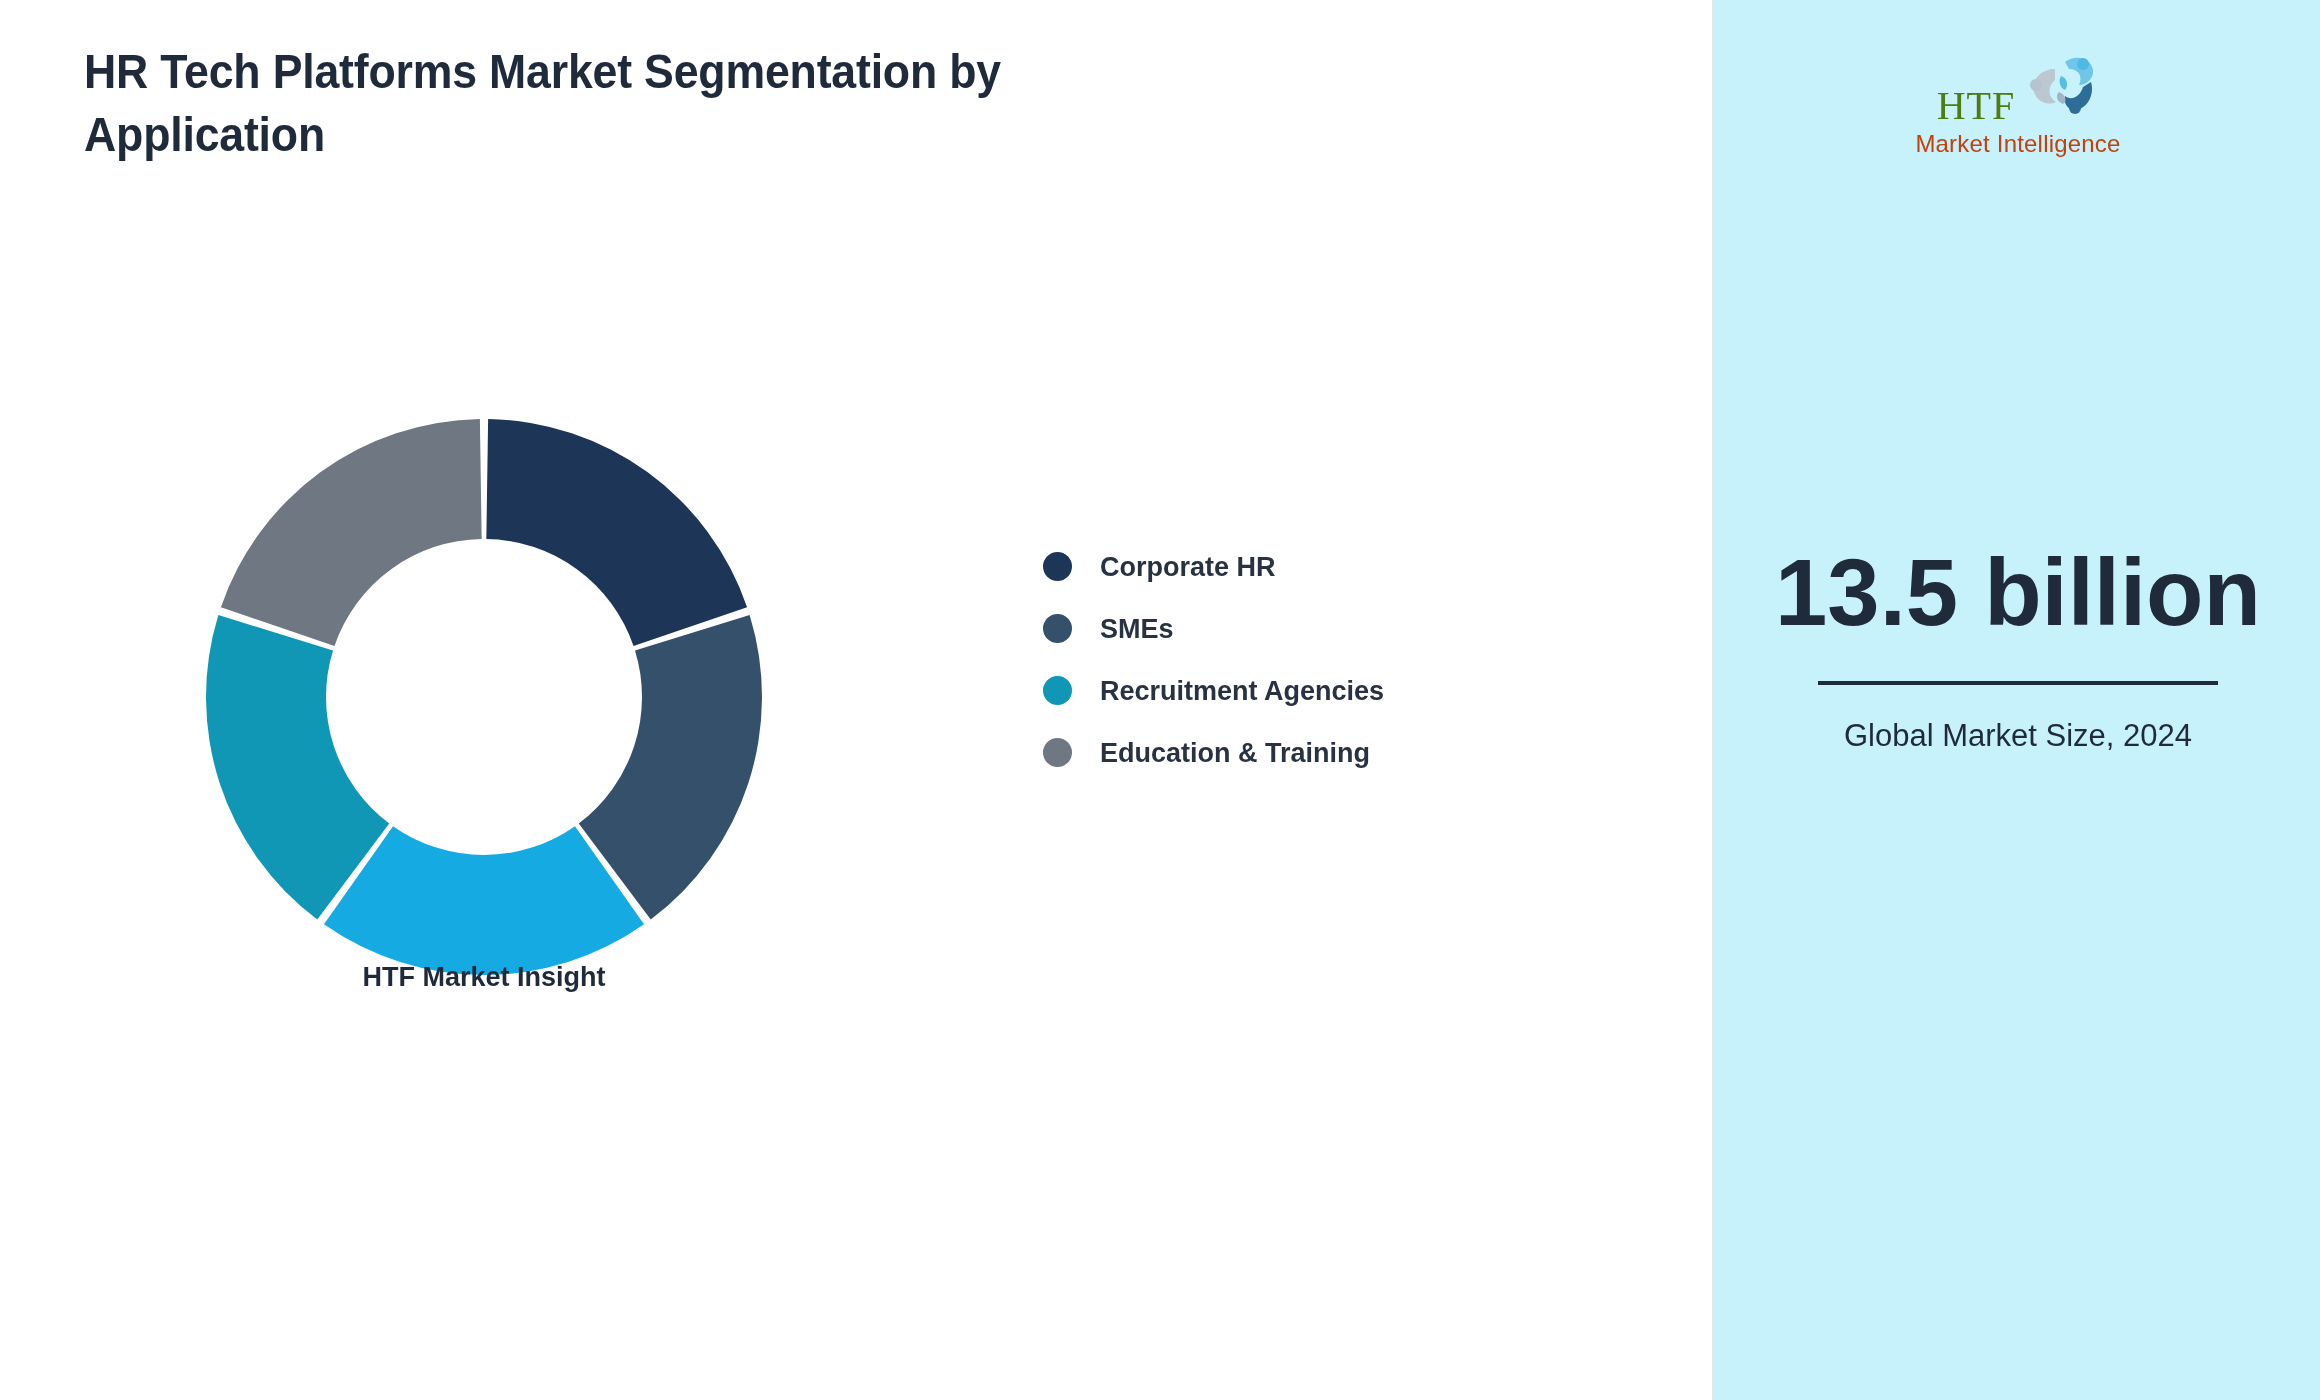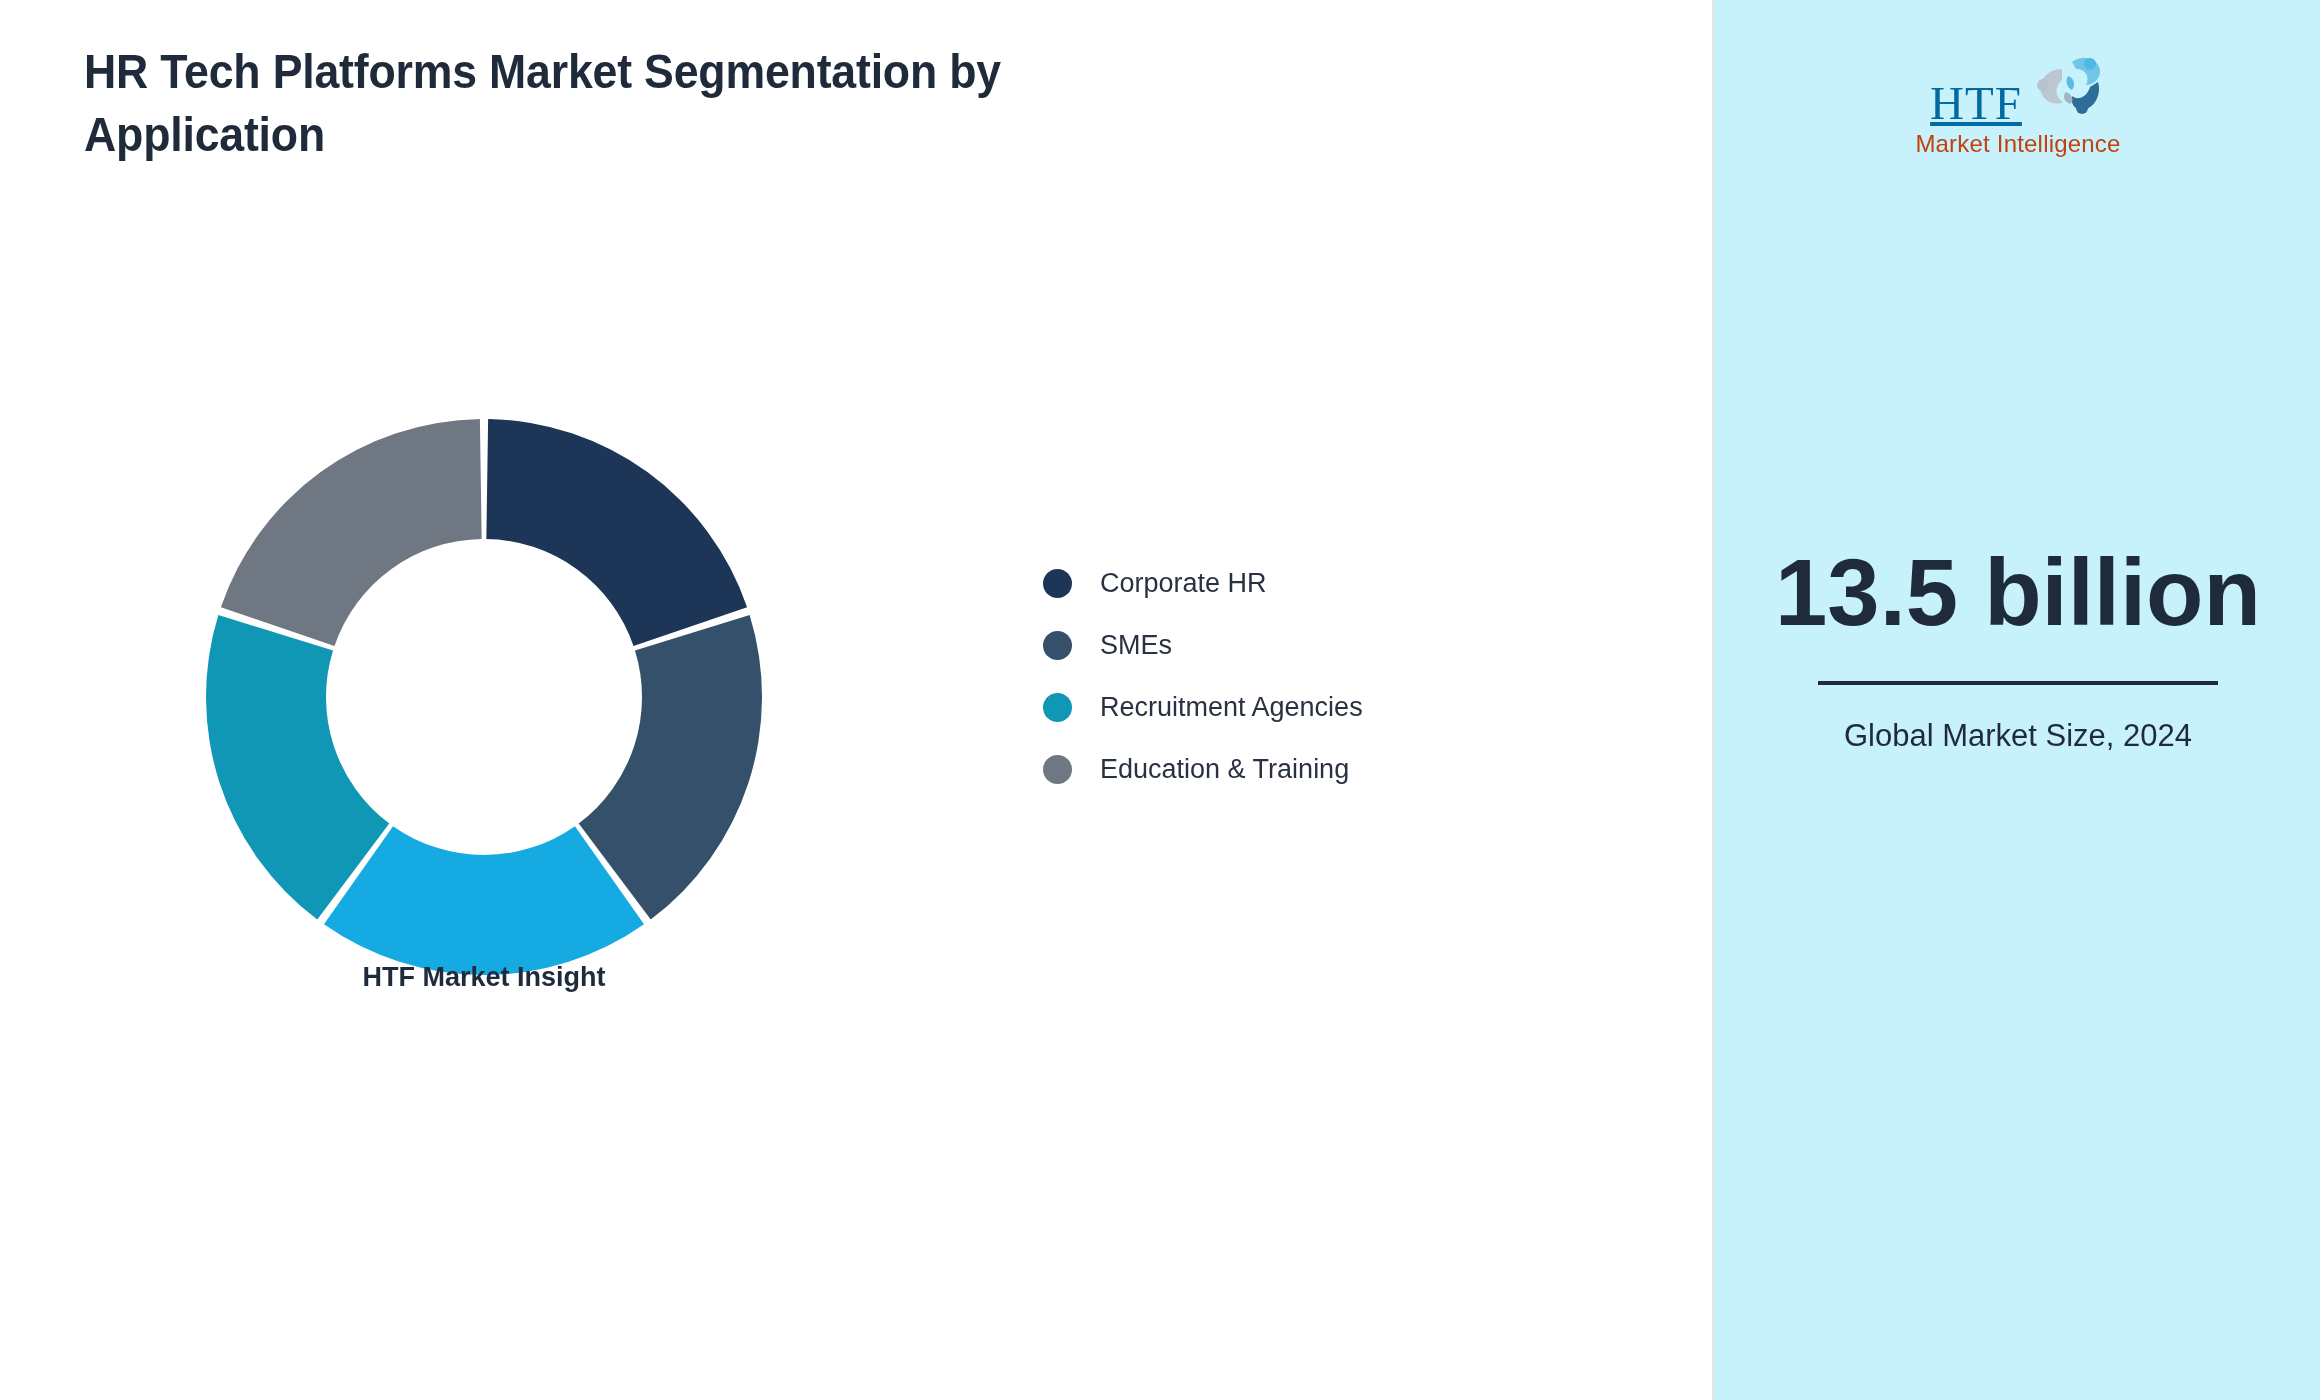--- a/index.html
+++ b/index.html
@@ -76,22 +76,23 @@
   }
 
   
   #legend {
     position: absolute;
     left: 1043px;
     top: 552px;
   }
   .legend-row {
     display: flex;
-    align-items: center;
+    align-items: flex-start;
     height: 62px;
+    font-weight: bold;
   }
   .legend-swatch {
     width: 29px;
     height: 29px;
     border-radius: 50%;
     flex: 0 0 auto;
   }
   .legend-label {
     margin-left: 28px;
     font-size: 27px;
@@ -118,26 +119,25 @@
     display: flex;
     flex-direction: column;
     align-items: center;
   }
   .logo-top-row {
     display: flex;
     align-items: flex-end;
   }
   .logo-htf {
     font-family: "Liberation Serif", serif;
-    font-size: 47px;
+    font-size: 40px;
     font-weight: normal;
     letter-spacing: 1px;
-    color: #0369a1;
+    color: #4d7c0f;
     line-height: 0.9;
-    text-decoration: underline;
   }
   .logo-mark {
     margin-left: 6px;
     margin-bottom: 2px;
   }
   .logo-sub {
     margin-top: 6px;
     font-size: 24px;
     color: #c2410c;
     letter-spacing: 0.2px;

